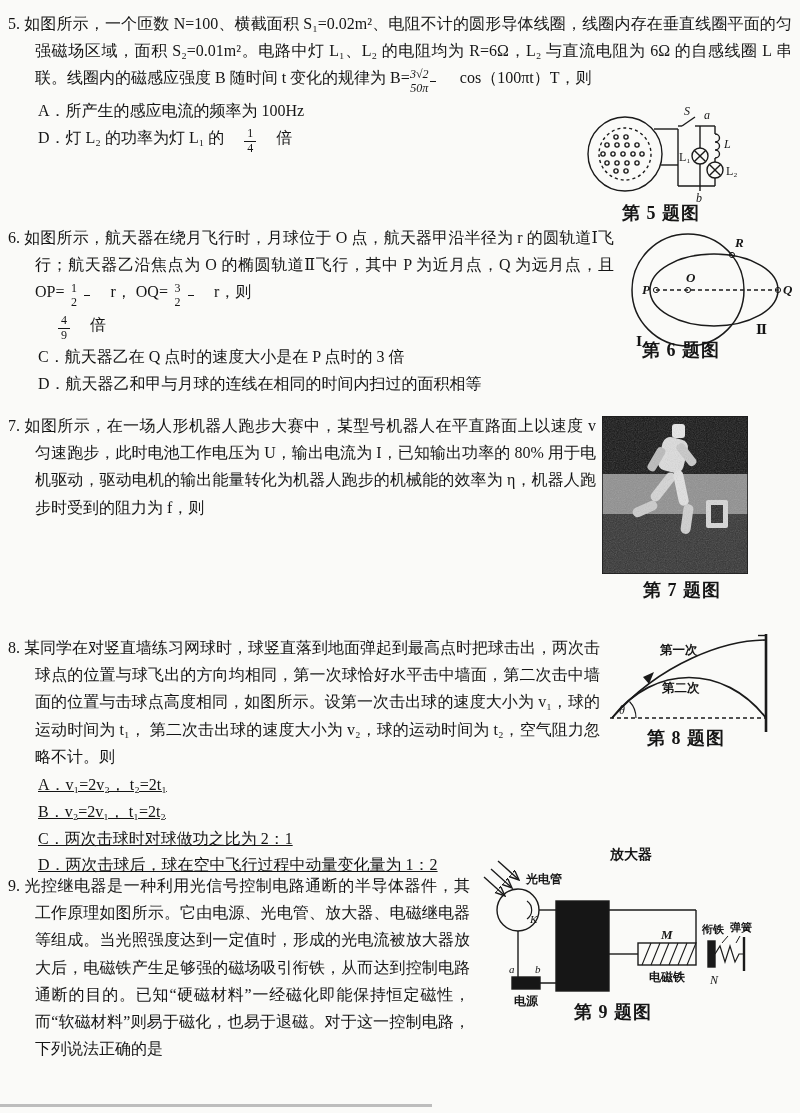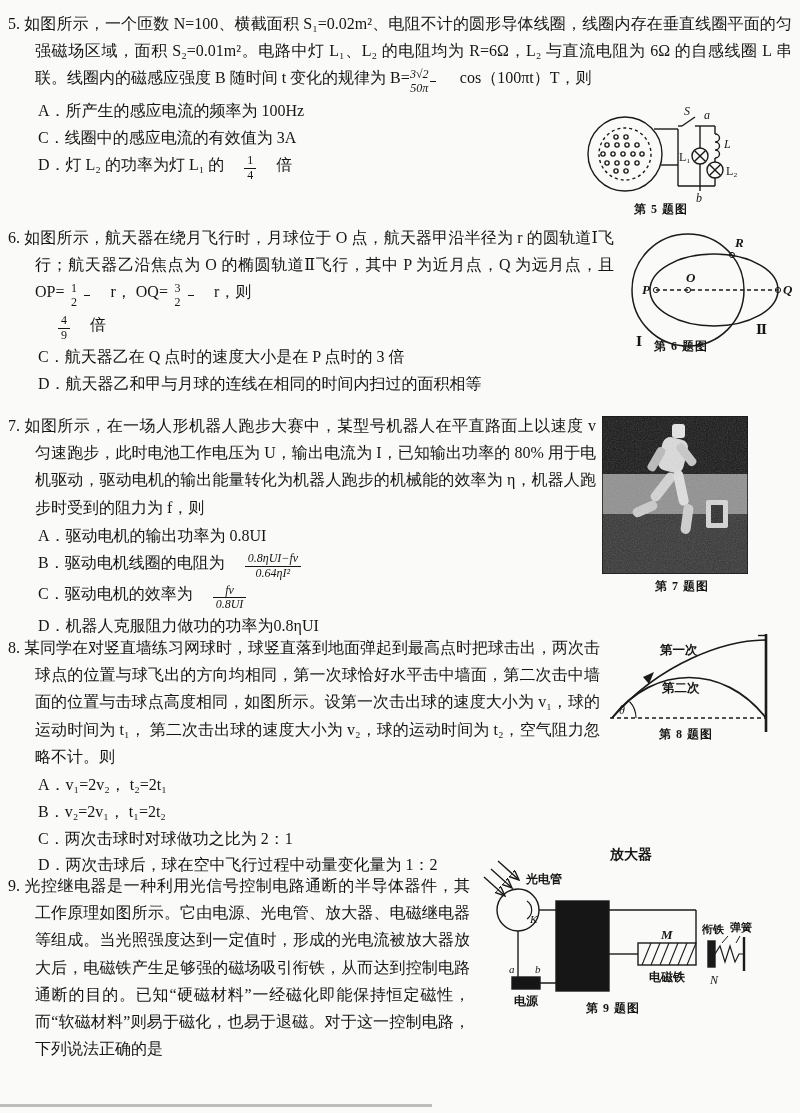--- a/index.html
+++ b/index.html
@@ -10,35 +10,34 @@
   }
   .q{position:absolute;font-size:16px;}
   .stem{margin:0;padding-left:27px;text-indent:-27px;text-align:justify;line-height:1.7;}
   .opts{margin-top:3px;}
   .opt{padding-left:30px;line-height:1.55;margin:2px 0;text-align:left;}
   .frac{display:inline-block;text-align:center;vertical-align:-9px;font-size:12px;
         line-height:1.15;margin:0 20px;font-style:italic;}
   .frac .num{display:block;border-bottom:1px solid #151515;padding:0 3px;}
   .frac .den{display:block;padding:0 3px;}
   .diagram{position:absolute;}
-  .cap{position:absolute;font-weight:600;font-size:12px;letter-spacing:1px;text-align:center;}
+  .cap{position:absolute;font-weight:600;font-size:18px;letter-spacing:1px;text-align:center;}
   .svglabel-sans{font-family:"Liberation Sans","DejaVu Sans",sans-serif;font-weight:600;}
   .svglabel-serif{font-family:"Liberation Serif","DejaVu Serif",serif;}
   .bottom-line{position:absolute;left:0;top:1104px;width:432px;height:3px;background:#bdbdbd;}
   svg{display:block;}
   svg line,svg path,svg circle,svg ellipse,svg rect.wire,svg polyline{stroke:#1a1a1a;fill:none;}
 </style>
 </head>
 <body>
 
 <div class="q" id="q5" style="left:8px;top:10px;width:784px;">
   <p class="stem"><span>5. 如图所示，一个匝数 N=100、横截面积 S₁=0.02m²、电阻不计的圆形导体线圈，线圈内存在垂直线圈平面的匀强磁场区域，面积 S₂=0.01m²。电路中灯 L₁、L₂ 的电阻均为 R=6Ω，L₂ 与直流电阻为 6Ω 的自感线圈 L 串联。线圈内的磁感应强度 B 随时间 t 变化的规律为 B=</span><span class="frac"><span class="num">3√2</span><span class="den">50π</span></span><span> cos（100πt）T，则</span></p>
   <div class="opts" style="width:560px;font-family:Liberation Serif, serif;">
     <div class="opt">A．所产生的感应电流的频率为 100Hz</div>
-    <div class="opt">C．线圈中的感应电流的有效值为 3A</div>
     <div class="opt"><span>D．灯 L₂ 的功率为灯 L₁ 的</span><span class="frac" style="font-style:normal"><span class="num">1</span><span class="den">4</span></span><span>倍</span></div>
   </div>
 </div>
 
 <div class="diagram" style="left:578px;top:104px;">
   <svg width="218" height="100" viewBox="0 0 218 100">
     <g stroke="#1a1a1a" stroke-width="1.4">
       <circle cx="47" cy="50" r="37"></circle>
       <circle cx="47" cy="50" r="26" stroke-dasharray="3,3"></circle>
       <g fill="#1a1a1a" stroke="none">
@@ -124,26 +123,20 @@
       <text x="125" y="21">R</text>
       <text x="26" y="120" font-style="normal">Ⅰ</text>
       <text x="146" y="108" font-style="normal">Ⅱ</text>
     </g>
   </svg>
 </div>
 <div class="cap" style="left:626px;top:338px;width:110px;">第 6 题图</div>
 
 <div class="q" id="q7" style="left:8px;top:412px;width:588px;">
   <p class="stem"><span>7. 如图所示，在一场人形机器人跑步大赛中，某型号机器人在平直路面上以速度 v 匀速跑步，此时电池工作电压为 U，输出电流为 I，已知输出功率的 80% 用于电机驱动，驱动电机的输出能量转化为机器人跑步的机械能的效率为 η，机器人跑步时受到的阻力为 f，则</span></p>
-  <div class="opts" style="width:588px;">
-    <div class="opt">A．驱动电机的输出功率为 0.8UI</div>
-    <div class="opt"><span>B．驱动电机线圈的电阻为</span><span class="frac"><span class="num">0.8ηUI−fv</span><span class="den">0.64ηI²</span></span></div>
-    <div class="opt"><span>C．驱动电机的效率为</span><span class="frac"><span class="num">fv</span><span class="den">0.8UI</span></span></div>
-    <div class="opt">D．机器人克服阻力做功的功率为0.8ηUI</div>
-  </div>
 </div>
 
 <div class="diagram" style="left:602px;top:416px;">
   <svg width="146" height="158" viewBox="0 0 146 158">
     <defs>
       <filter id="grain" x="0" y="0" width="100%" height="100%">
         <feTurbulence type="fractalNoise" baseFrequency="0.9" numOctaves="2" result="n"></feTurbulence>
         <feColorMatrix in="n" type="saturate" values="0"></feColorMatrix>
       </filter>
     </defs>
@@ -163,21 +156,21 @@
       <rect x="109" y="89" width="12" height="18" fill="#2a2a2a"></rect>
     </g>
     <rect x="0" y="0" width="146" height="158" filter="url(#grain)" opacity="0.28" stroke="none"></rect>
     <rect x="0" y="0" width="146" height="158" fill="none" stroke="#1a1a1a" stroke-width="1.5"></rect>
   </svg>
 </div>
 <div class="cap" style="left:632px;top:578px;width:100px;">第 7 题图</div>
 
 <div class="q" id="q8" style="left:8px;top:634px;width:592px;">
   <p class="stem"><span>8. 某同学在对竖直墙练习网球时，球竖直落到地面弹起到最高点时把球击出，两次击球点的位置与球飞出的方向均相同，第一次球恰好水平击中墙面，第二次击中墙面的位置与击球点高度相同，如图所示。设第一次击出球的速度大小为 v₁，球的运动时间为 t₁， 第二次击出球的速度大小为 v₂，球的运动时间为 t₂，空气阻力忽略不计。则</span></p>
-  <div class="opts" style="width:592px;">
+  <div class="opts" style="width:592px;text-decoration:underline;">
     <div class="opt">A．v₁=2v₂， t₂=2t₁</div>
     <div class="opt">B．v₂=2v₁， t₁=2t₂</div>
     <div class="opt">C．两次击球时对球做功之比为 2：1</div>
     <div class="opt">D．两次击球后，球在空中飞行过程中动量变化量为 1：2</div>
   </div>
 </div>
 
 <div class="diagram" style="left:606px;top:628px;">
   <svg width="195" height="114" viewBox="0 0 195 114">
     <g stroke="#1a1a1a">

